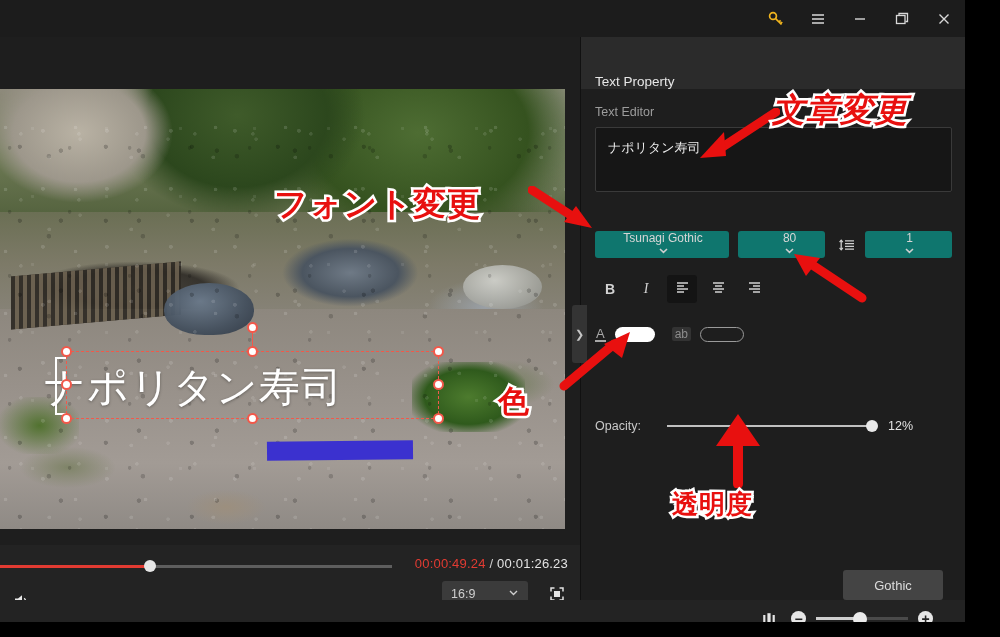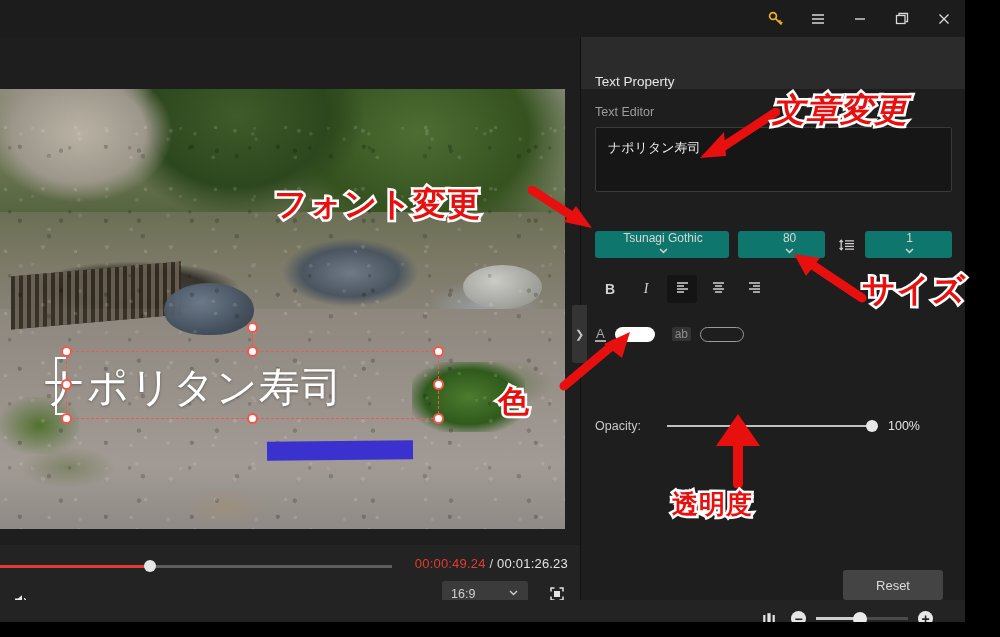--- a/index.html
+++ b/index.html
@@ -581,25 +581,25 @@
         <span class="swatch-fill"></span>
         <span class="abicon">ab</span>
         <span class="swatch-stroke"></span>
       </div>
 
       <div class="row-op">
         <span class="op-label">Opacity:</span>
         <span class="op-track">
           <span class="op-knob"></span>
         </span>
-        <span class="op-val">100%</span>
+        <span class="op-val">12%</span>
       </div>
 
       <div class="reset-btn">
-        <span>Reset</span>
+        <span>Gothic</span>
       </div>
     </div>
 
     <div class="bottombar">
       <span class="fit-icon">
         <svg width="16" height="16" viewBox="0 0 16 16" fill="currentColor">
           <rect x="2.2" y="4" width="2.2" height="8"></rect>
           <rect x="6.4" y="2.2" width="3.2" height="11.6"></rect>
           <rect x="11.6" y="4" width="2.2" height="8"></rect>
         </svg>
@@ -635,16 +635,15 @@
     <path d="M74 2 L66 28 L48 14 Z" fill="#e8100f"></path>
   </svg>
 
   <svg class="arrow" style="left:712px; top:412px;" width="52" height="76" viewBox="0 0 52 76">
     <path d="M26 72 L26 26" stroke="#e8100f" stroke-width="10" stroke-linecap="round"></path>
     <path d="M26 2 L48 34 L4 34 Z" fill="#e8100f"></path>
   </svg>
 
   <div class="anno anno-font">フォント変更</div>
   <div class="anno anno-bun">文章変更</div>
-  <div class="anno anno-size">サイズ</div>
   <div class="anno anno-iro">色</div>
   <div class="anno anno-tou">透明度</div>
 </div>
 
 </body></html>

